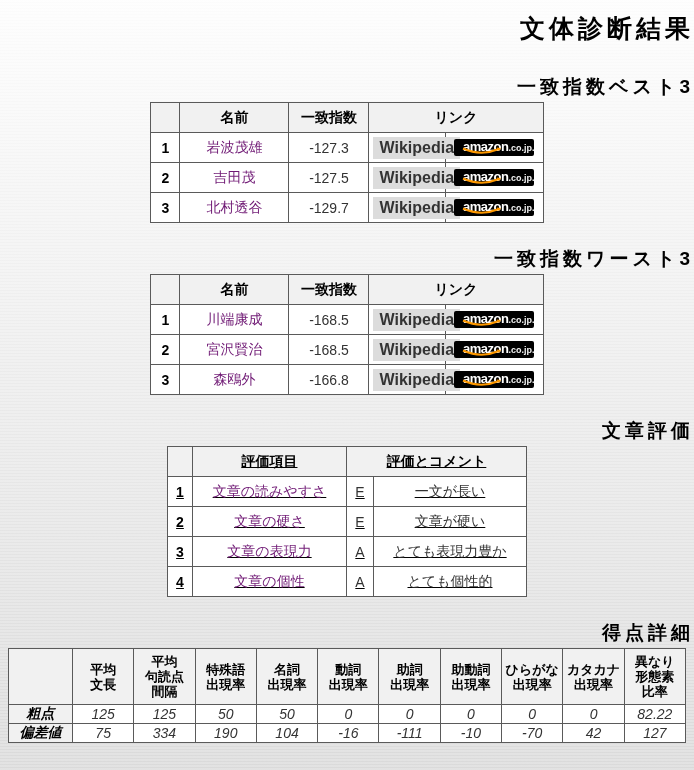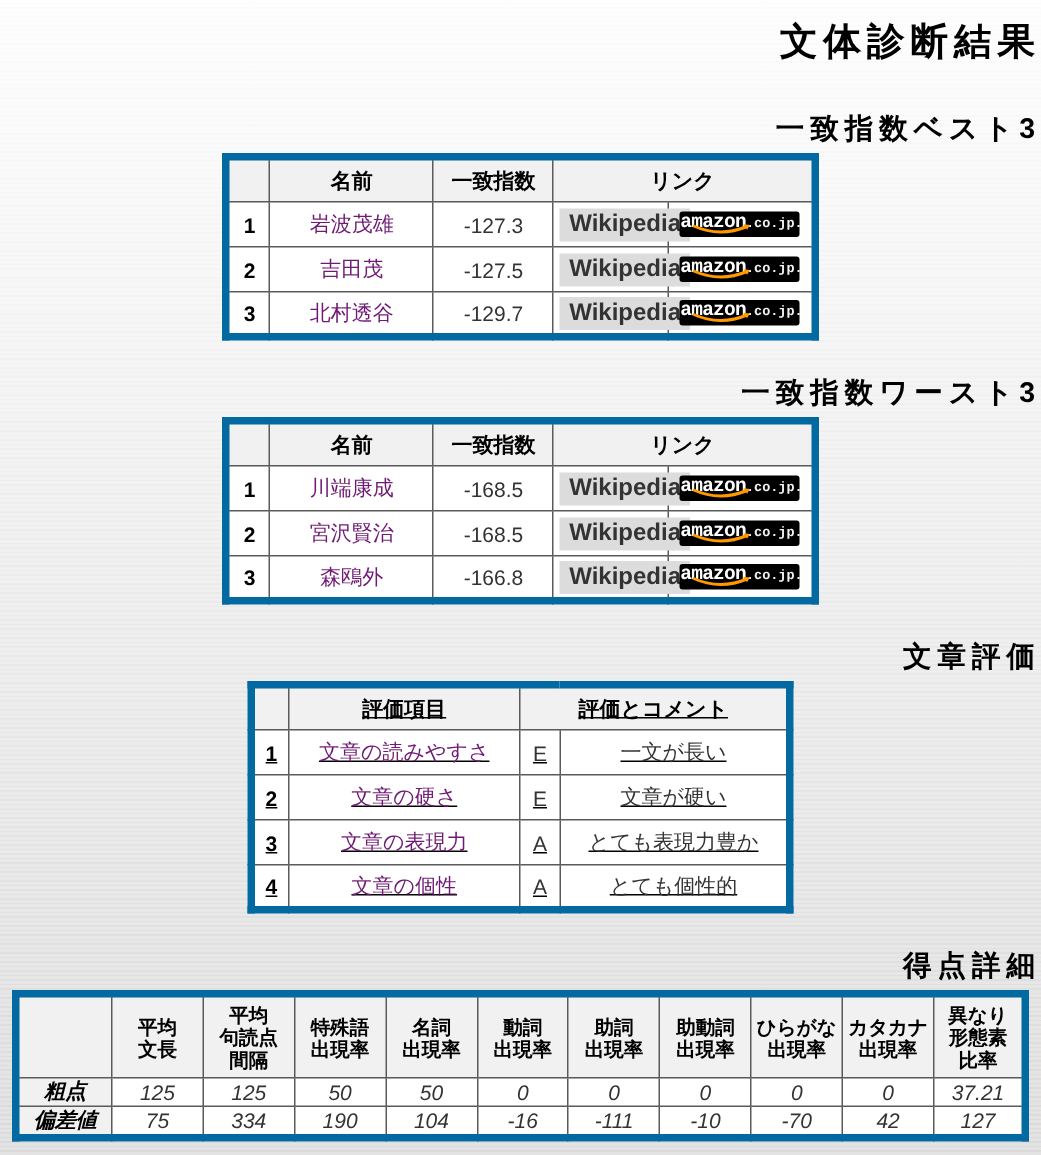--- a/index.html
+++ b/index.html
@@ -27,21 +27,21 @@
     margin: 25px 0 4px; text-align: right;
     font-size: 19px; line-height: 22px; font-weight: bold;
     letter-spacing: 4px;
   }
   h2.first { margin-top: 30px; }
 
   table {
     border-collapse: collapse;
     margin: 0 auto;
     background: #fff;
-    border: 5px solid #0369a1;
+    border: 1px solid #0369a1;
   }
   th, td {
     border: 1px solid #5a5a5a;
     text-align: center;
     vertical-align: middle;
     padding: 0 4px;
     font-size: 14px;
   }
   th {
     background: #f1f1f1;
@@ -90,28 +90,27 @@
     padding: 2px 6px;
     text-decoration: none;
     cursor: pointer;
   }
 
   
   a.amazon {
     position: relative;
     display: inline-flex;
     align-items: center;
-    justify-content: flex-start;
+    justify-content: flex-end;
     width: 80px; height: 17px;
     background: #000;
     border-radius: 2px;
     text-decoration: none;
     cursor: pointer;
     vertical-align: middle;
-    font-family: Liberation Mono, monospace;
   }
   .amz-line { line-height: 1; padding-bottom: 3px; }
   .amz-main {
     color: #fff; font-weight: bold;
     font-size: 13px; letter-spacing: -0.5px;
   }
   .amz-tld {
     color: #f2f2f2; font-weight: bold;
     font-size: 9px;
   }
@@ -358,21 +357,21 @@
         <th class="row-label">粗点</th>
         <td>125</td>
         <td>125</td>
         <td>50</td>
         <td>50</td>
         <td>0</td>
         <td>0</td>
         <td>0</td>
         <td>0</td>
         <td>0</td>
-        <td>37.21</td>
+        <td>82.22</td>
       </tr>
       <tr class="score-row">
         <th class="row-label">偏差値</th>
         <td>75</td>
         <td>334</td>
         <td>190</td>
         <td>104</td>
         <td>-16</td>
         <td>-111</td>
         <td>-10</td>

